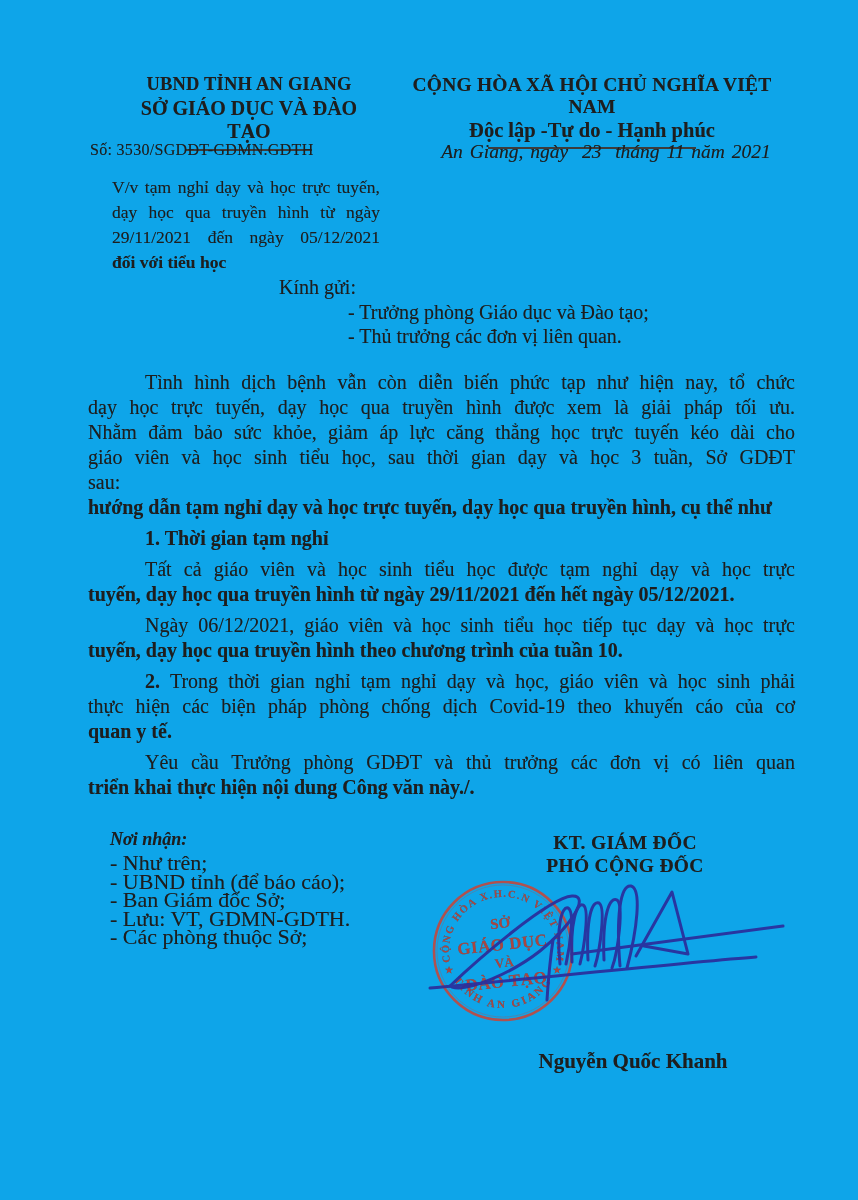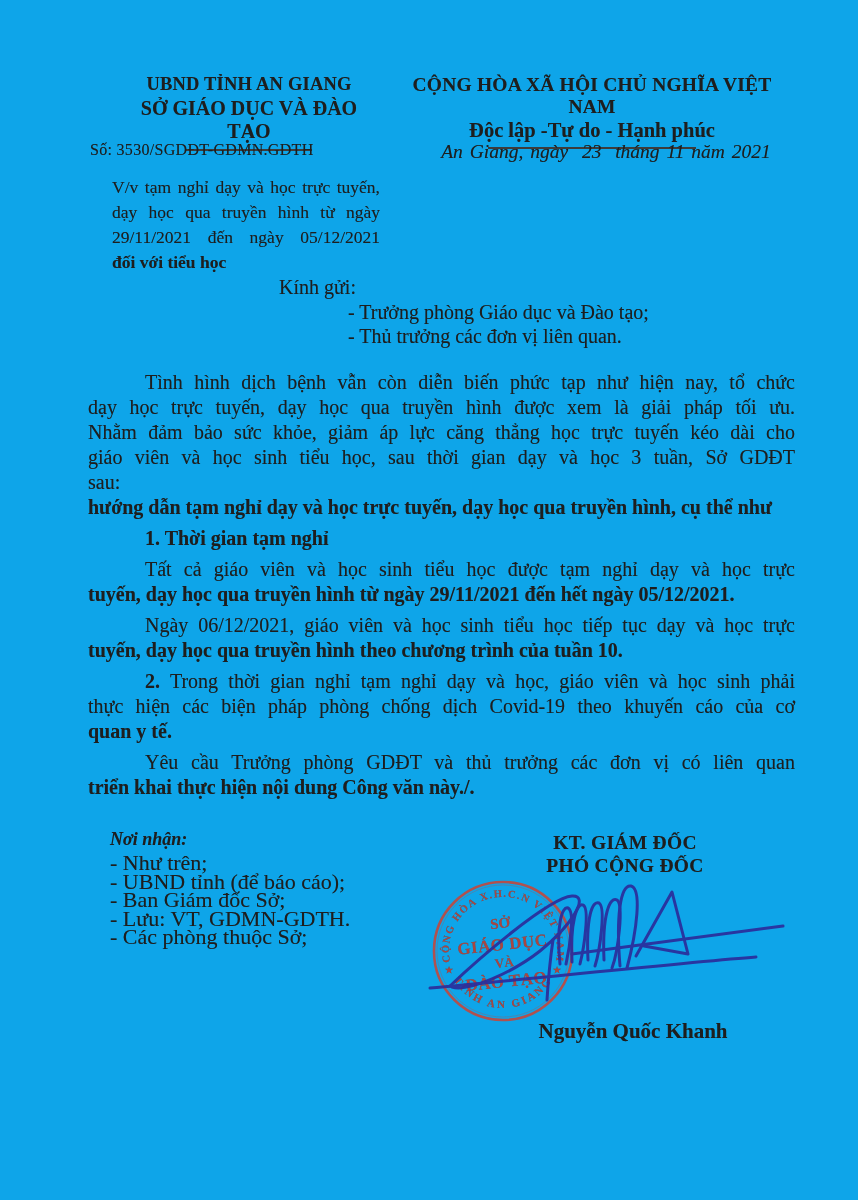--- a/index.html
+++ b/index.html
@@ -37,21 +37,21 @@
   .para{margin:0 0 6px 0;}
   .just .line{text-align:justify; text-align-last:justify;}
   .just .line:last-child{text-align:justify; text-align-last:auto;font-weight:bold;}
   .body-text .para .line:first-child{text-indent:57px;}
 
   .footer-recipients{left:110px; top:829px; width:260px;}
   .footer-label{font-size:18px; font-weight:bold; font-style:italic; margin-bottom:4px;}
   .footer-items{font-size:22px; line-height:18.5px;font-family:Liberation Serif, serif;}
 
   .kt-block{left:536px; top:831px; width:178px; font-size:19.5px; font-weight:bold; line-height:23px; text-align:center; letter-spacing:.3px;}
-  .signer-name{left:524px; top:1019px; width:218px; text-align:center; font-size:21px; font-weight:bold;}
+  .signer-name{left:524px; top:1049px; width:218px; text-align:center; font-size:21px; font-weight:bold;}
 
   .seal-svg{left:418px; top:866px; width:170px; height:170px; opacity:.88;}
   .sig-svg{left:420px; top:856px; width:400px; height:170px;}
 
   .seal-text{font-family:"Liberation Serif",serif; font-weight:bold;}
 </style>
 </head>
 <body>
 
 <div class="page">

